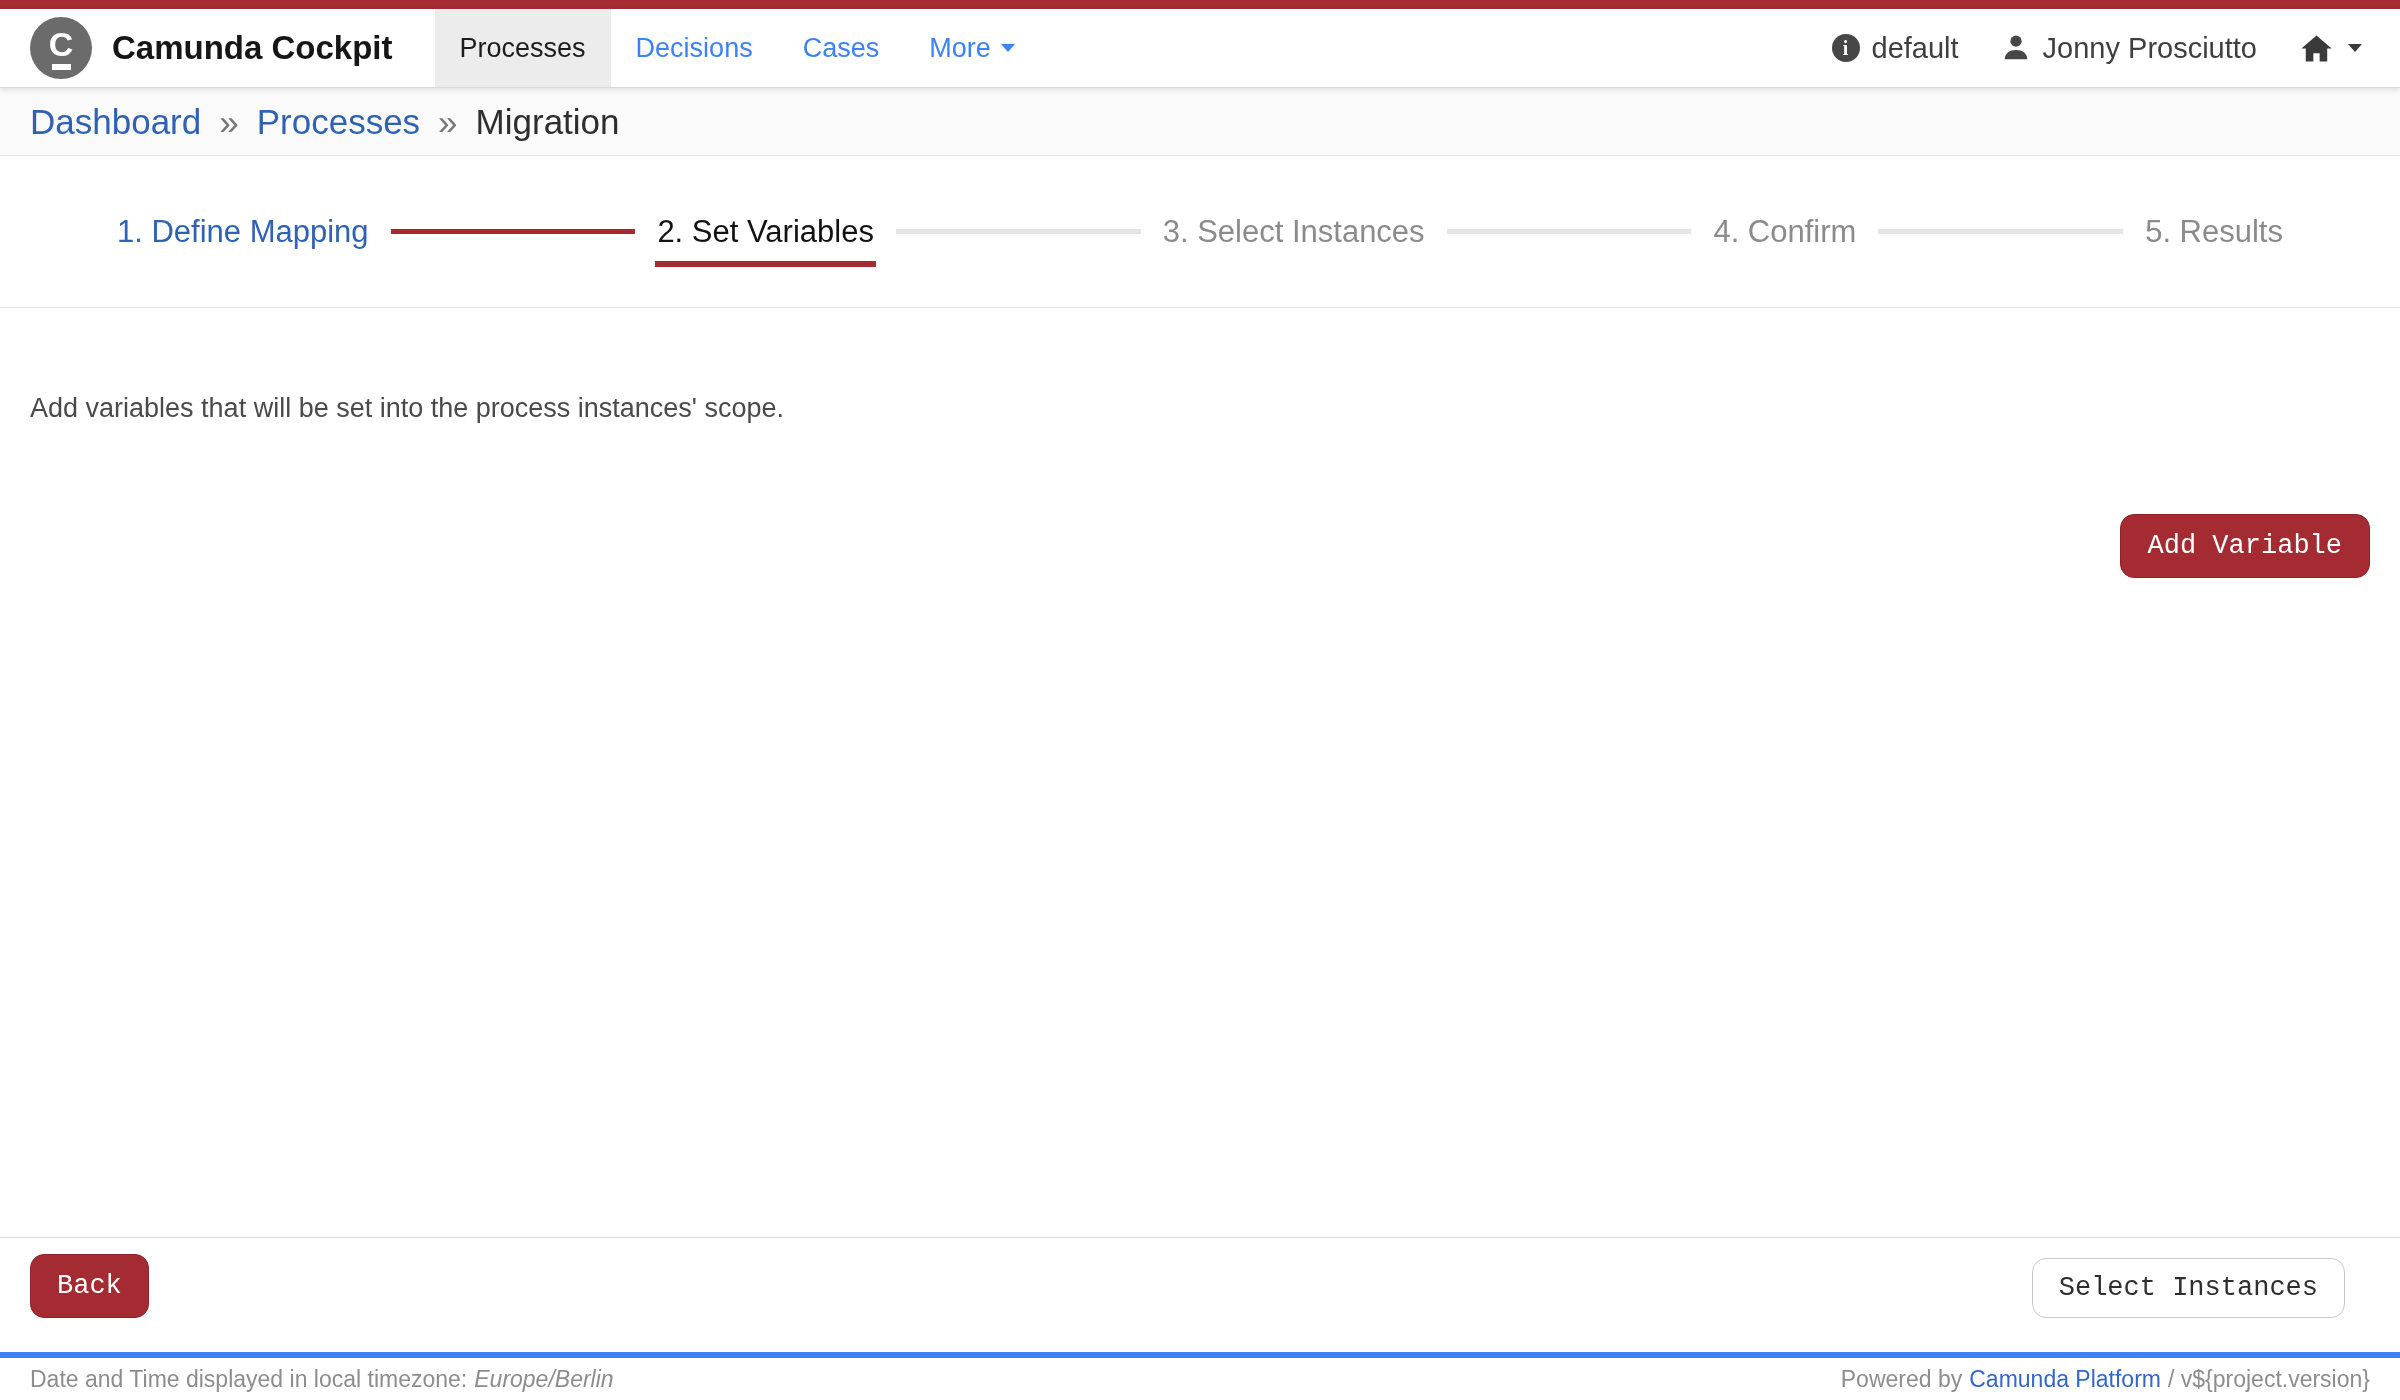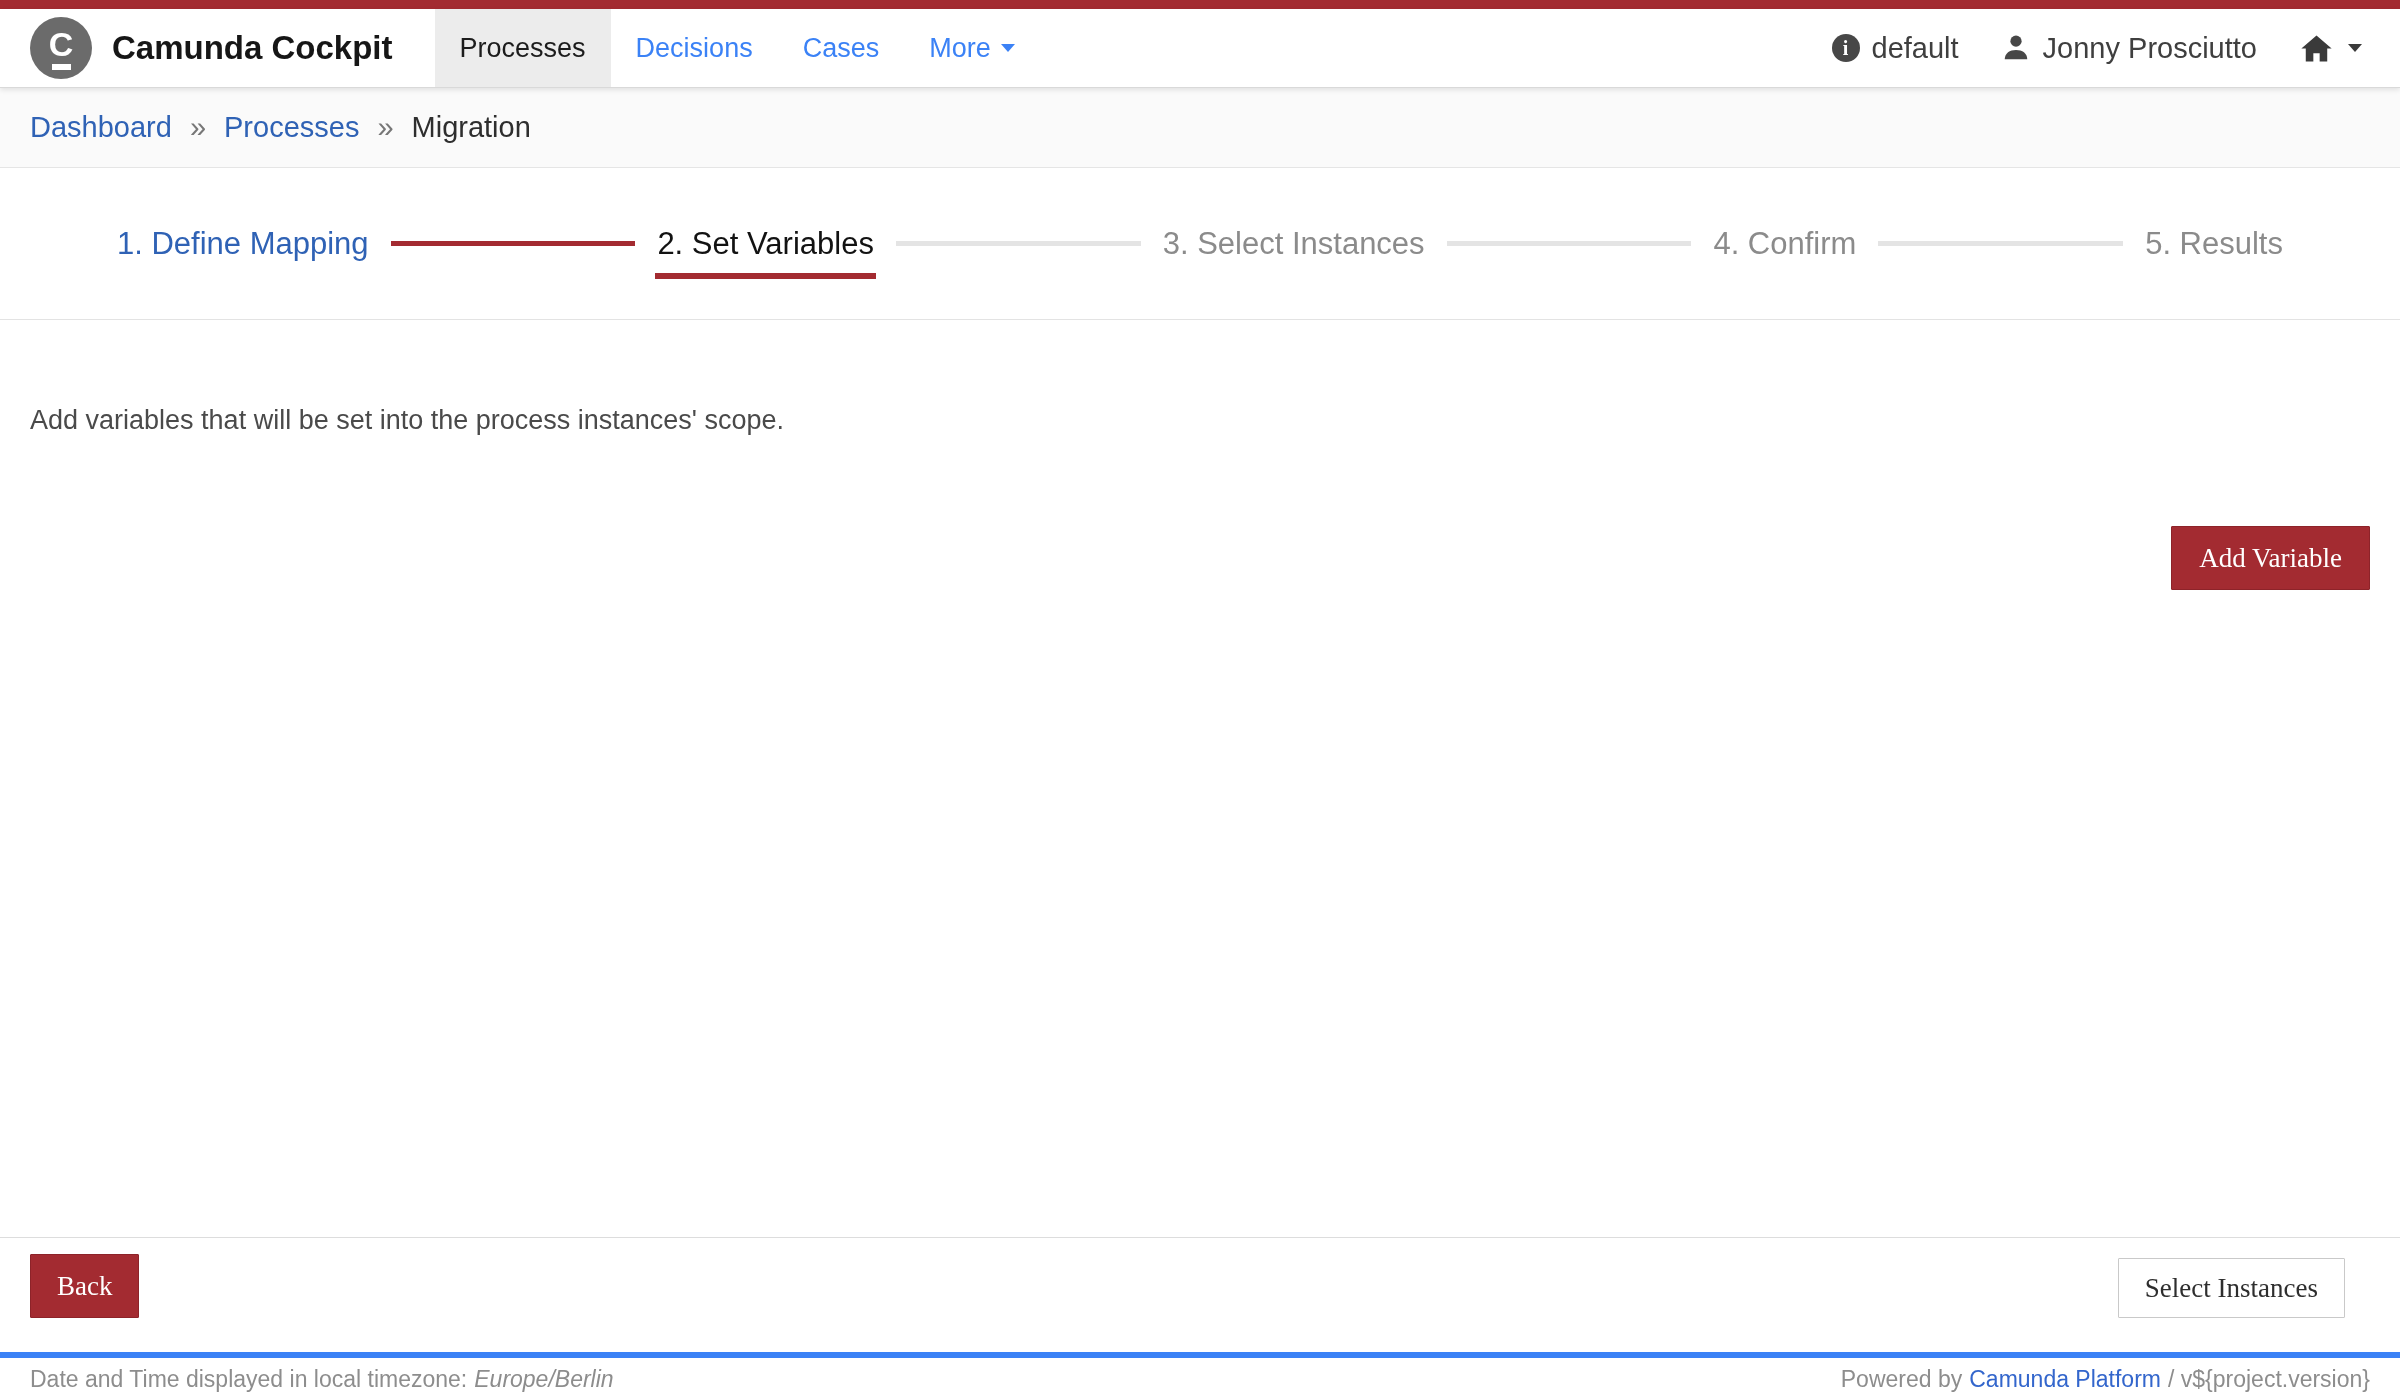--- a/index.html
+++ b/index.html
@@ -54,22 +54,22 @@
     width:28px;height:28px;border-radius:50%;background:#474747;color:#fff;
     display:flex;align-items:center;justify-content:center;
     font-family:"Liberation Serif","DejaVu Serif",serif;font-weight:700;font-size:20px;flex:0 0 auto;
   }
   .user svg{width:30px;height:30px;fill:#474747;}
   .home svg{width:35px;height:33px;fill:#3a3a3a;}
   .home .caret{border-top-color:#3a3a3a;margin-left:2px;}
 
   
   .breadcrumb{
-    height:80px;background:#fafafa;border-bottom:1px solid #e5e5e5;
-    display:flex;align-items:center;gap:18px;padding:0 30px;font-size:29px;
+    height:68px;background:#fafafa;border-bottom:1px solid #e5e5e5;
+    display:flex;align-items:center;gap:18px;padding:0 30px;font-size:35px;
   }
   .crumb-link{color:var(--link);text-decoration:none;cursor:pointer;}
   .crumb-sep{color:#777;}
   .crumb-current{color:#2e2e2e;}
 
   
   .wizard{
     height:152px;border-bottom:1px solid #e3e3e3;background:#fff;
     display:flex;align-items:center;padding:0 95px;
   }
@@ -80,21 +80,21 @@
     content:"";position:absolute;left:-2px;right:-2px;top:calc(100% + 11px);
     height:6px;background:var(--accent);
   }
   .conn{flex:1;height:5px;background:#e4e4e4;}
   .conn.done{background:var(--accent);}
 
   
   .main{position:relative;}
   .desc{margin:85px 0 0 30px;font-size:27px;color:#4a4a4a;}
   .btn{
-    font-family:Liberation Serif, serif;font-size:27px;border-radius:1px;cursor:pointer;
+    font-family:Liberation Mono, monospace;font-size:27px;border-radius:14px;cursor:pointer;
     display:inline-flex;align-items:center;justify-content:center;
   }
   .btn-red{background:var(--accent);color:#fff;border:1px solid var(--accent-border);}
   .add-variable{position:absolute;top:121px;right:30px;height:64px;padding:0 27px;}
 
   
   .controls-divider{position:absolute;left:0;right:0;top:1237px;border-top:1px solid #ddd;}
   .back-btn{position:absolute;left:30px;top:1254px;height:64px;padding:0 26px;}
   .next-btn{
     position:absolute;right:55px;top:1258px;height:60px;padding:8px 26px;

